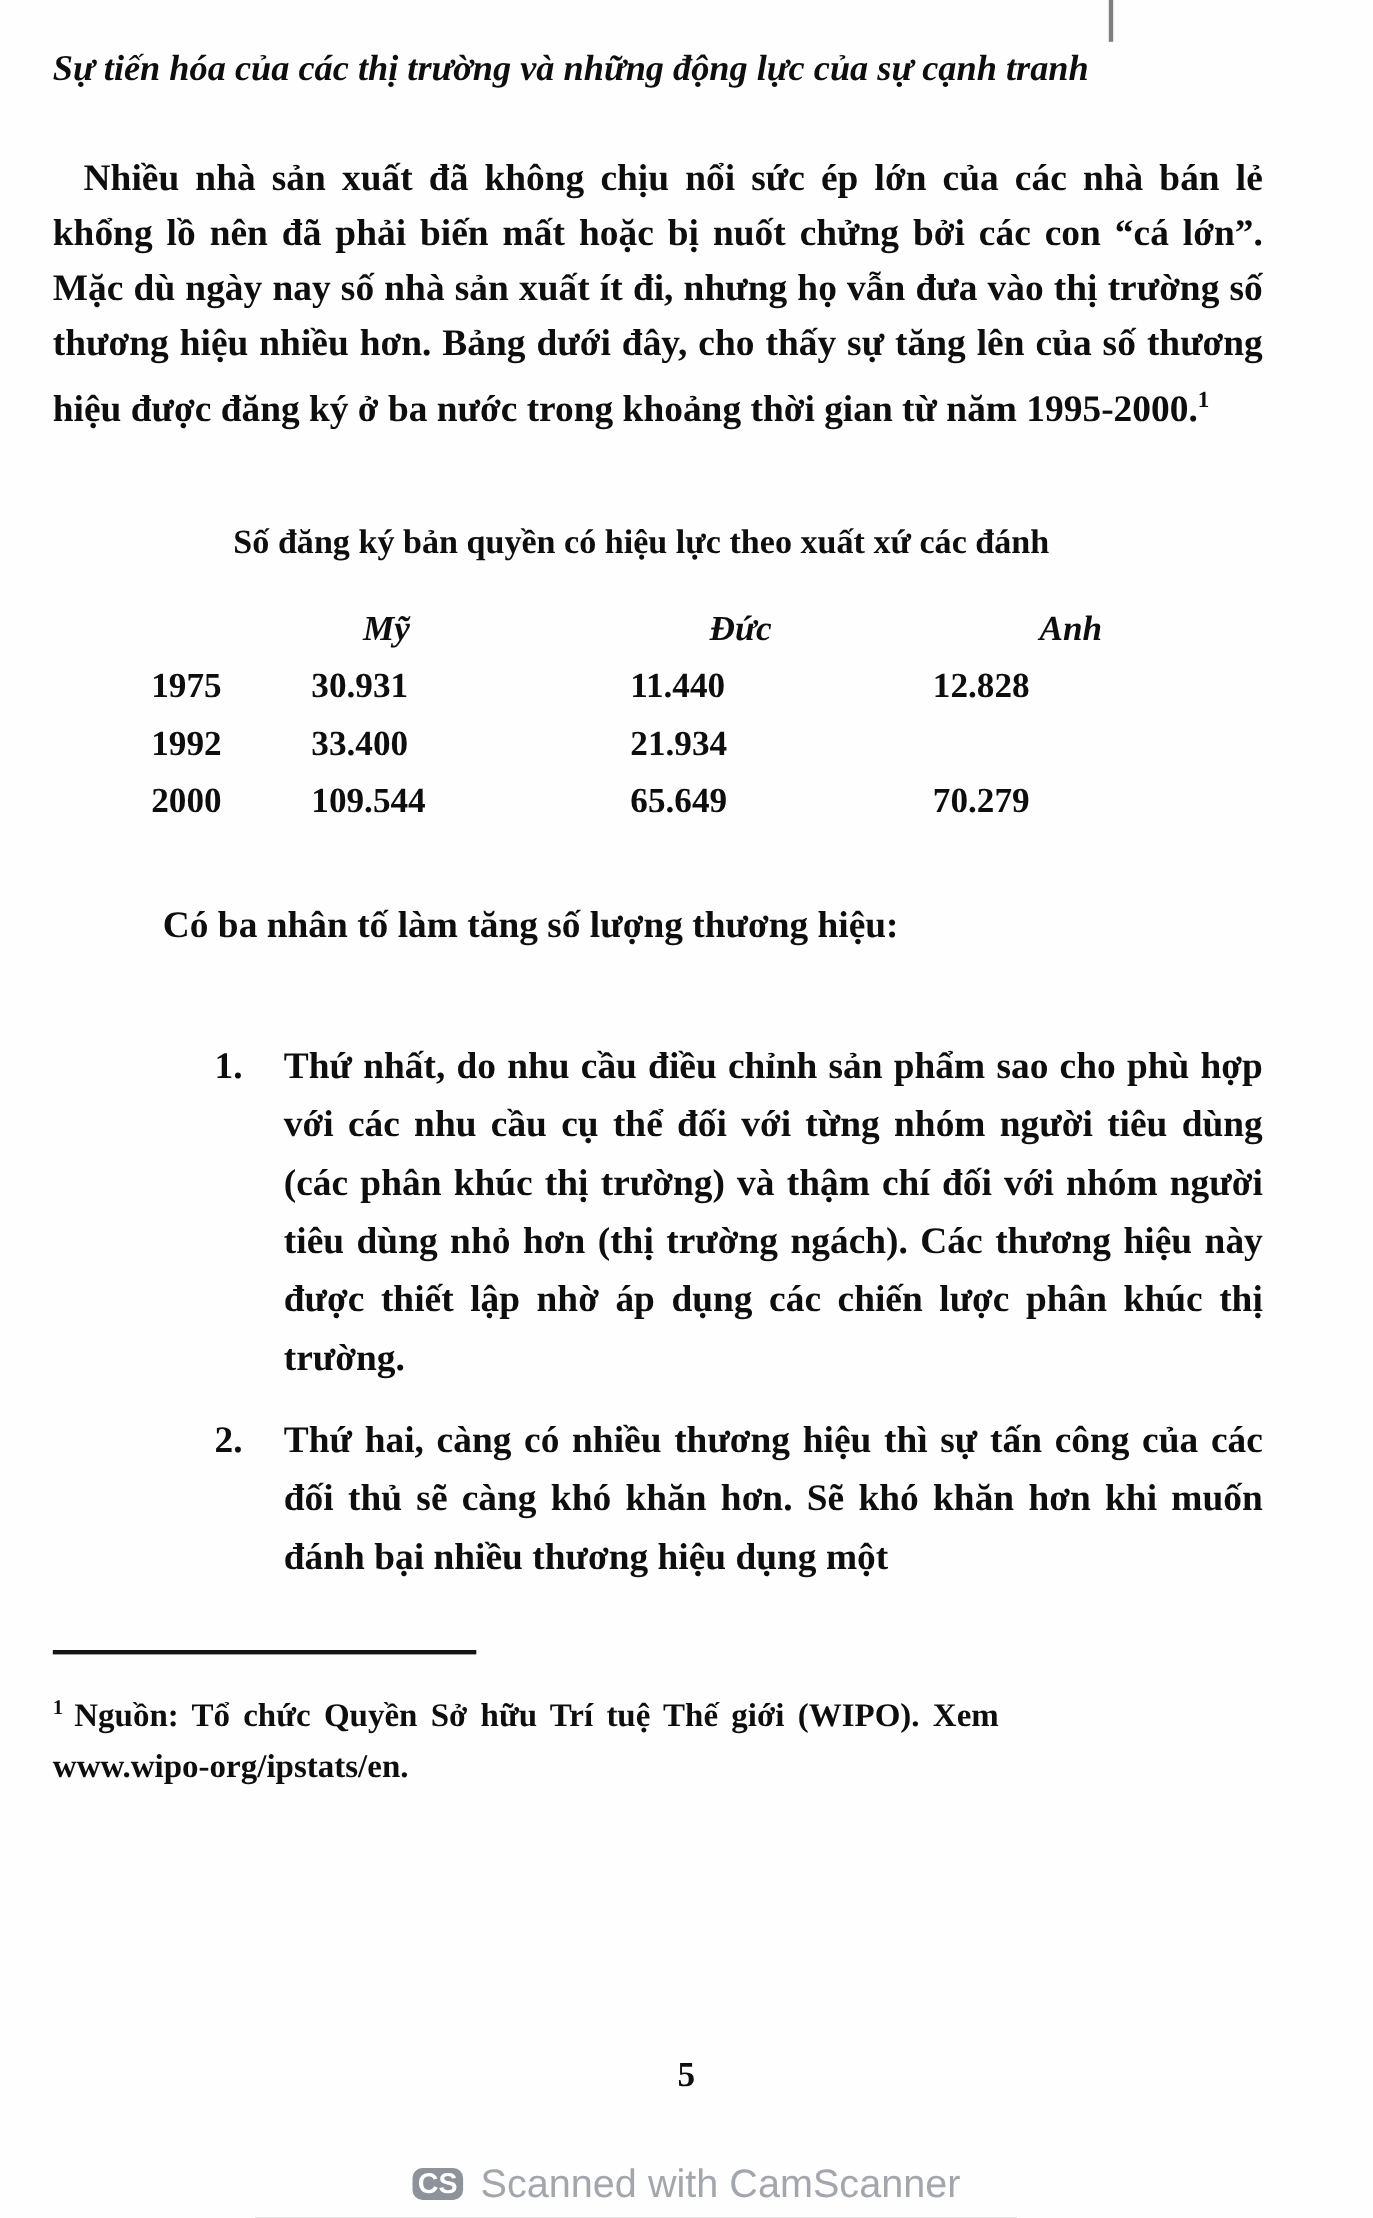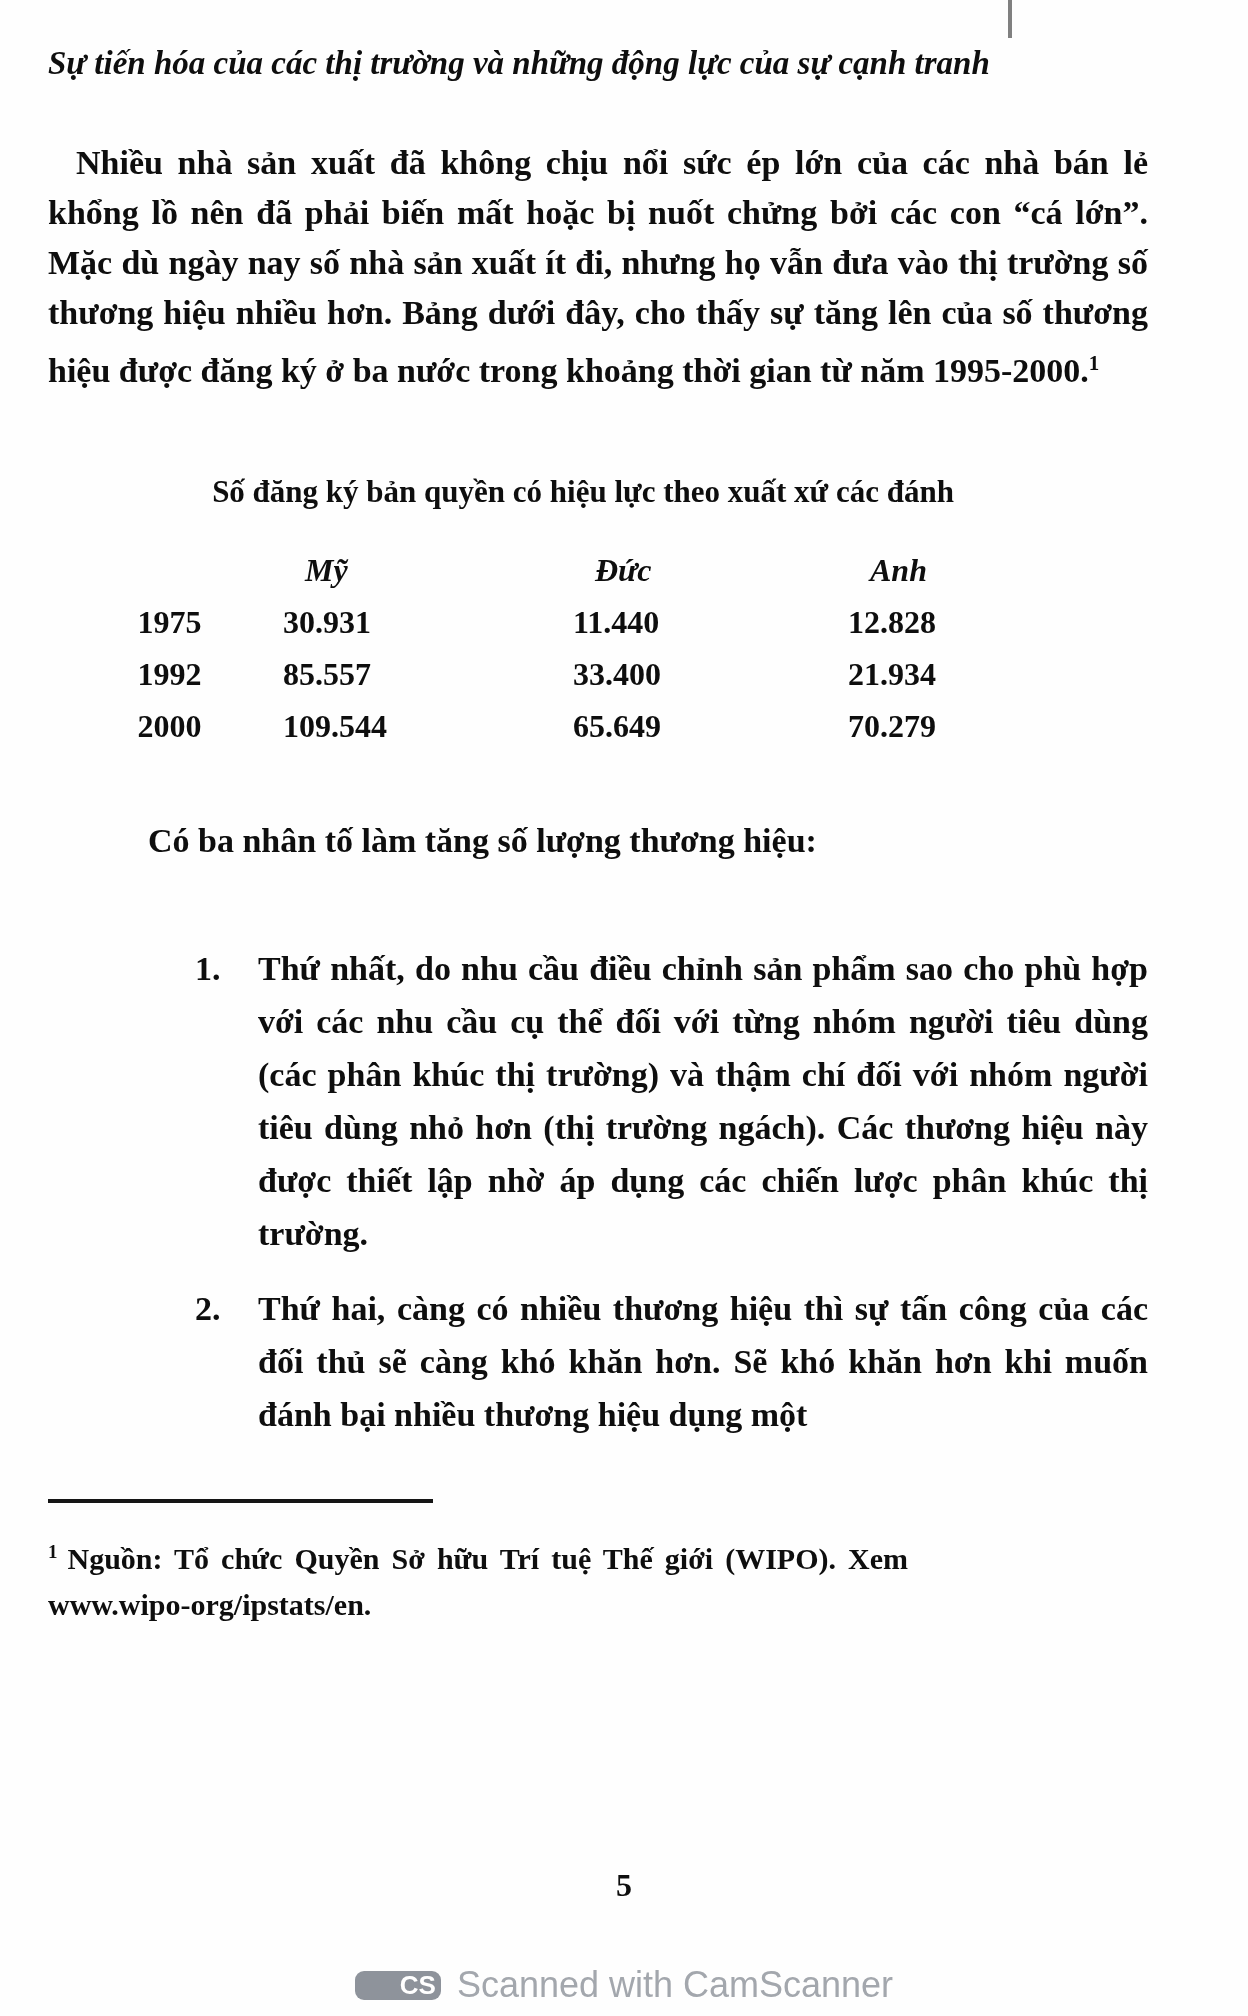--- a/index.html
+++ b/index.html
@@ -38,21 +38,21 @@
     font-size:31px;
     text-align:center;
     margin:0 60px 34px 30px;
   }
   .brand-table { font-size:32px; font-weight:600; }
   .t-row {
     display:grid;
     grid-template-columns:235px 290px 275px 1fr;
     line-height:52px;
   }
-  .t-head { font-style:italic; font-weight:700; }
+  .t-head { font-style:italic; font-weight:700;gap:25px; }
   .t-head span { padding-left:22px; }
   .t-year { padding-left:8px;text-align:center; }
 
   .list-intro {
     font-size:34px;
     font-weight:600;
     margin:70px 0 0 100px;
   }
 
   .num-list { margin-top:82px; }
@@ -112,21 +112,20 @@
   .cs-badge {
     width:46px; height:29px;
     border-radius:9px;
     background:#8e939b;
     color:#ffffff;
     font-weight:700;
     font-size:26px;
     display:flex;
     align-items:center;
     justify-content:center;
-    padding-left:40px;
   }
   .wm-text { color:#a3a7ad; font-size:36px; }
 
   .scan-artifact-top {
     position:absolute;
     top:0; left:1008px;
     width:4px; height:38px;
     background:#4a4a4a;
     opacity:.7;
   }
@@ -156,21 +155,20 @@
 
         <div class="t-row">
           <span class="t-year">1975</span>
           <span>30.931</span>
           <span>11.440</span>
           <span>12.828</span>
         </div>
 
         <div class="t-row">
           <span class="t-year">1992</span>
-          <span>85.557</span>
           <span>33.400</span>
           <span>21.934</span>
         </div>
 
         <div class="t-row">
           <span class="t-year">2000</span>
           <span>109.544</span>
           <span>65.649</span>
           <span>70.279</span>
         </div>

